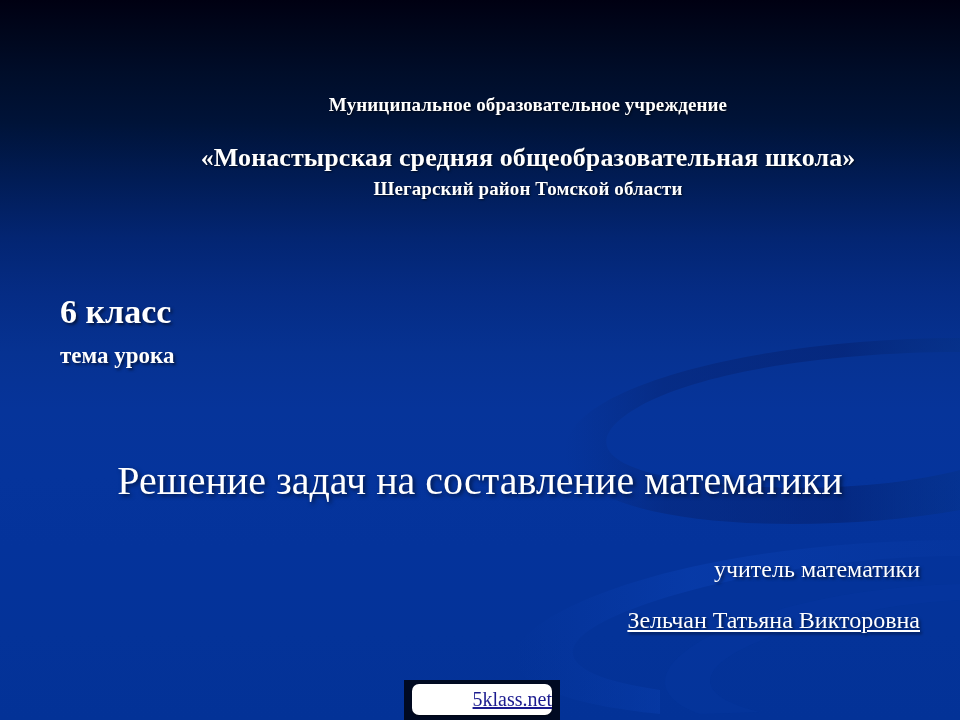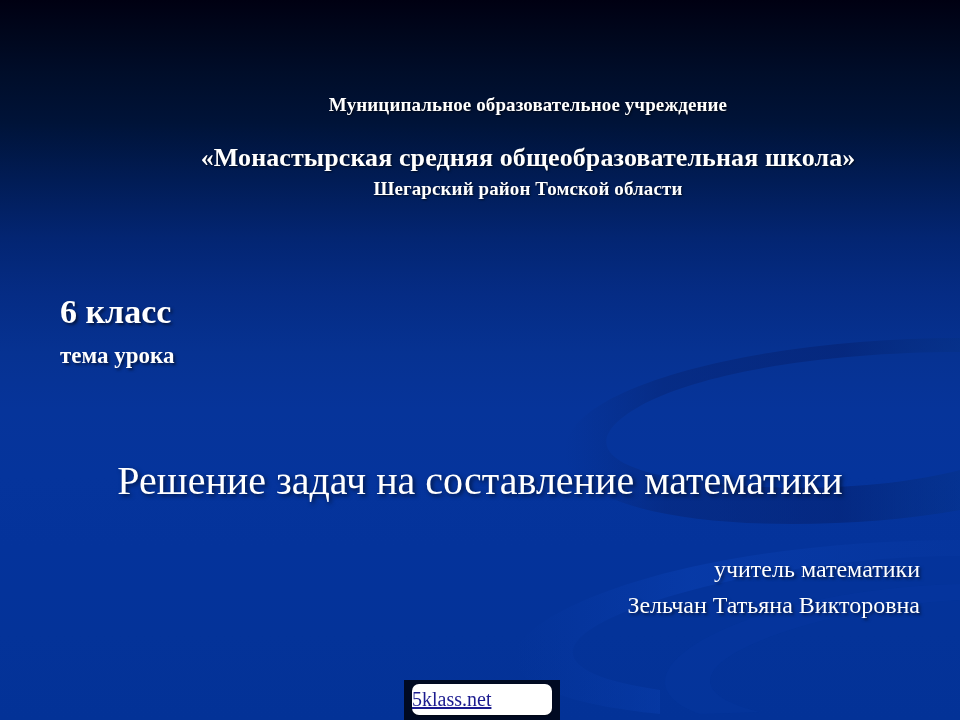--- a/index.html
+++ b/index.html
@@ -99,42 +99,42 @@
     text-align: right;
     color: #ffffff;
   }
   .author-line {
     font-size: 24px;
     line-height: 34px;
     text-shadow: 2px 2px 3px rgba(0,0,0,0.5);
     white-space: nowrap;
     text-align: right;
   }
-  .al-2 { margin-top: 2px; }
+  .al-2 { margin-top: 17px; text-decoration: underline; }
 
   
   #badge-shade {
     position: absolute;
     left: 404px;
     top: 680px;
     width: 156px;
     height: 40px;
     background: #000a22;
   }
   #site-badge {
     position: absolute;
     left: 412px;
     top: 684px;
     width: 140px;
     height: 31px;
     background: #ffffff;
     border-radius: 7px;
     display: flex;
     align-items: center;
-    justify-content: flex-start;
+    justify-content: flex-end;
     box-shadow: 0 1px 2px rgba(0,0,0,0.4);
   }
   #site-badge .badge-text {
     color: #1b1b8f;
     font-size: 20px;
     text-decoration: underline;
     font-family: "Liberation Serif", "DejaVu Serif", serif;
   }
 </style>
 </head>

